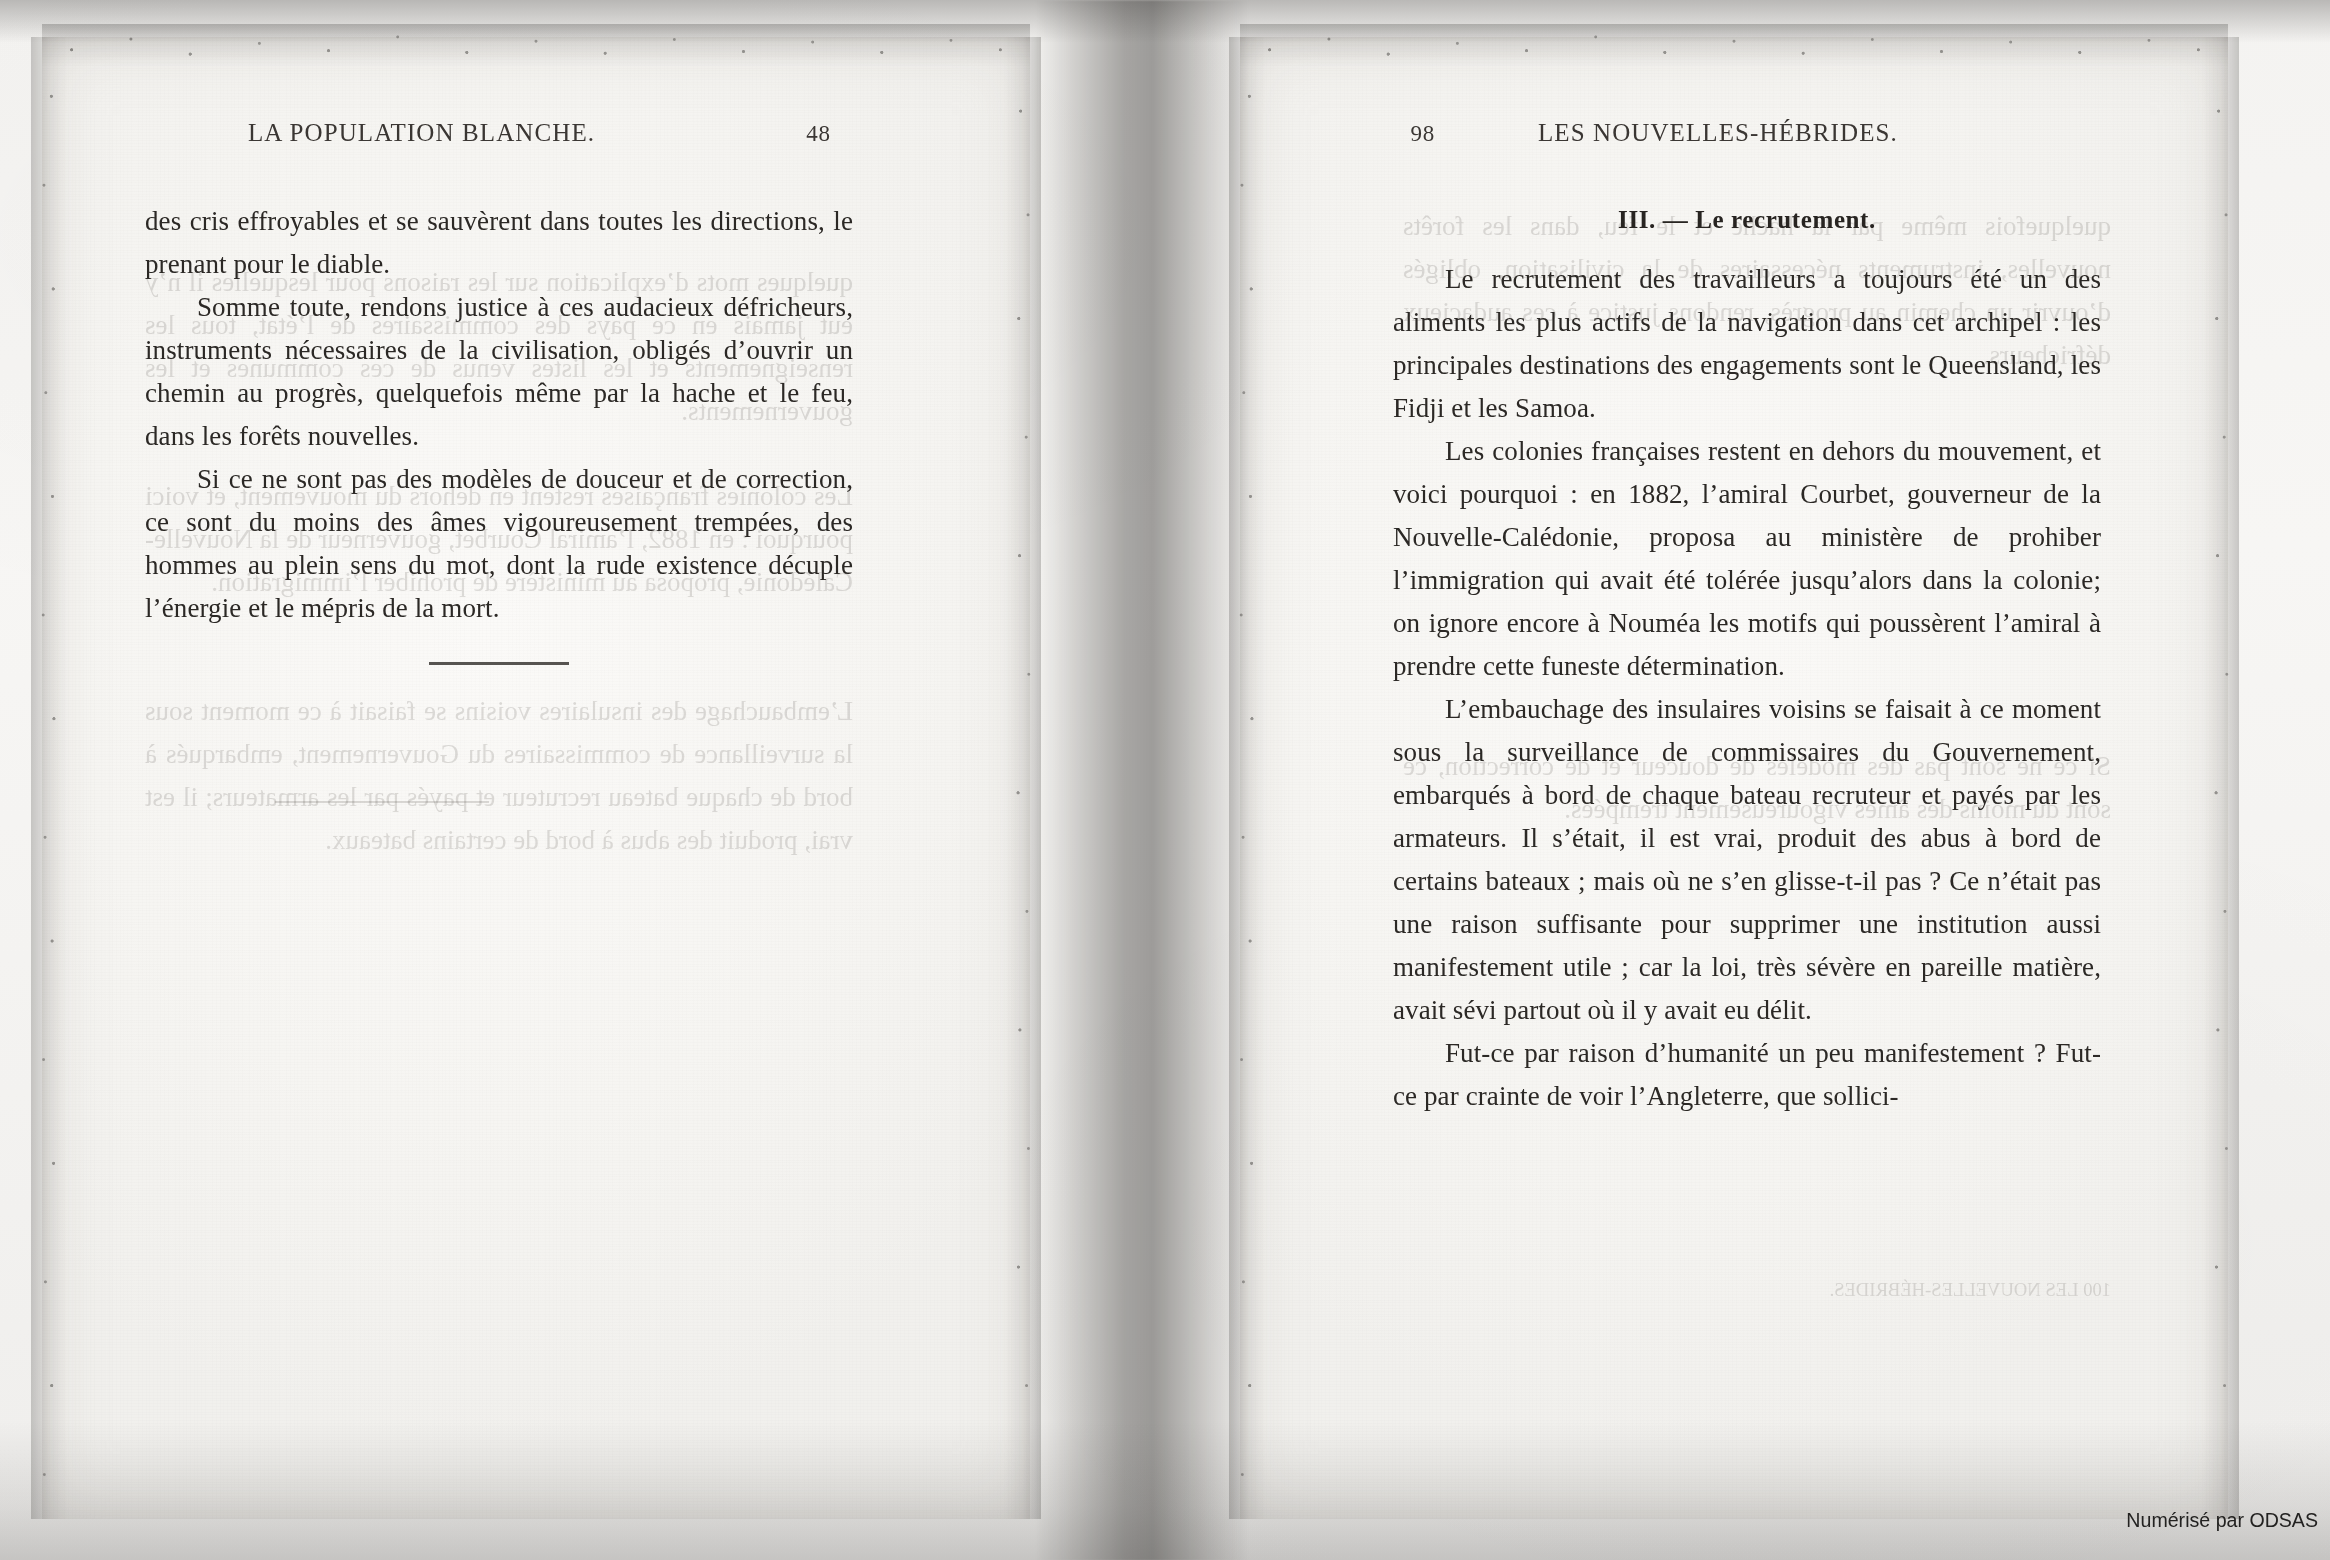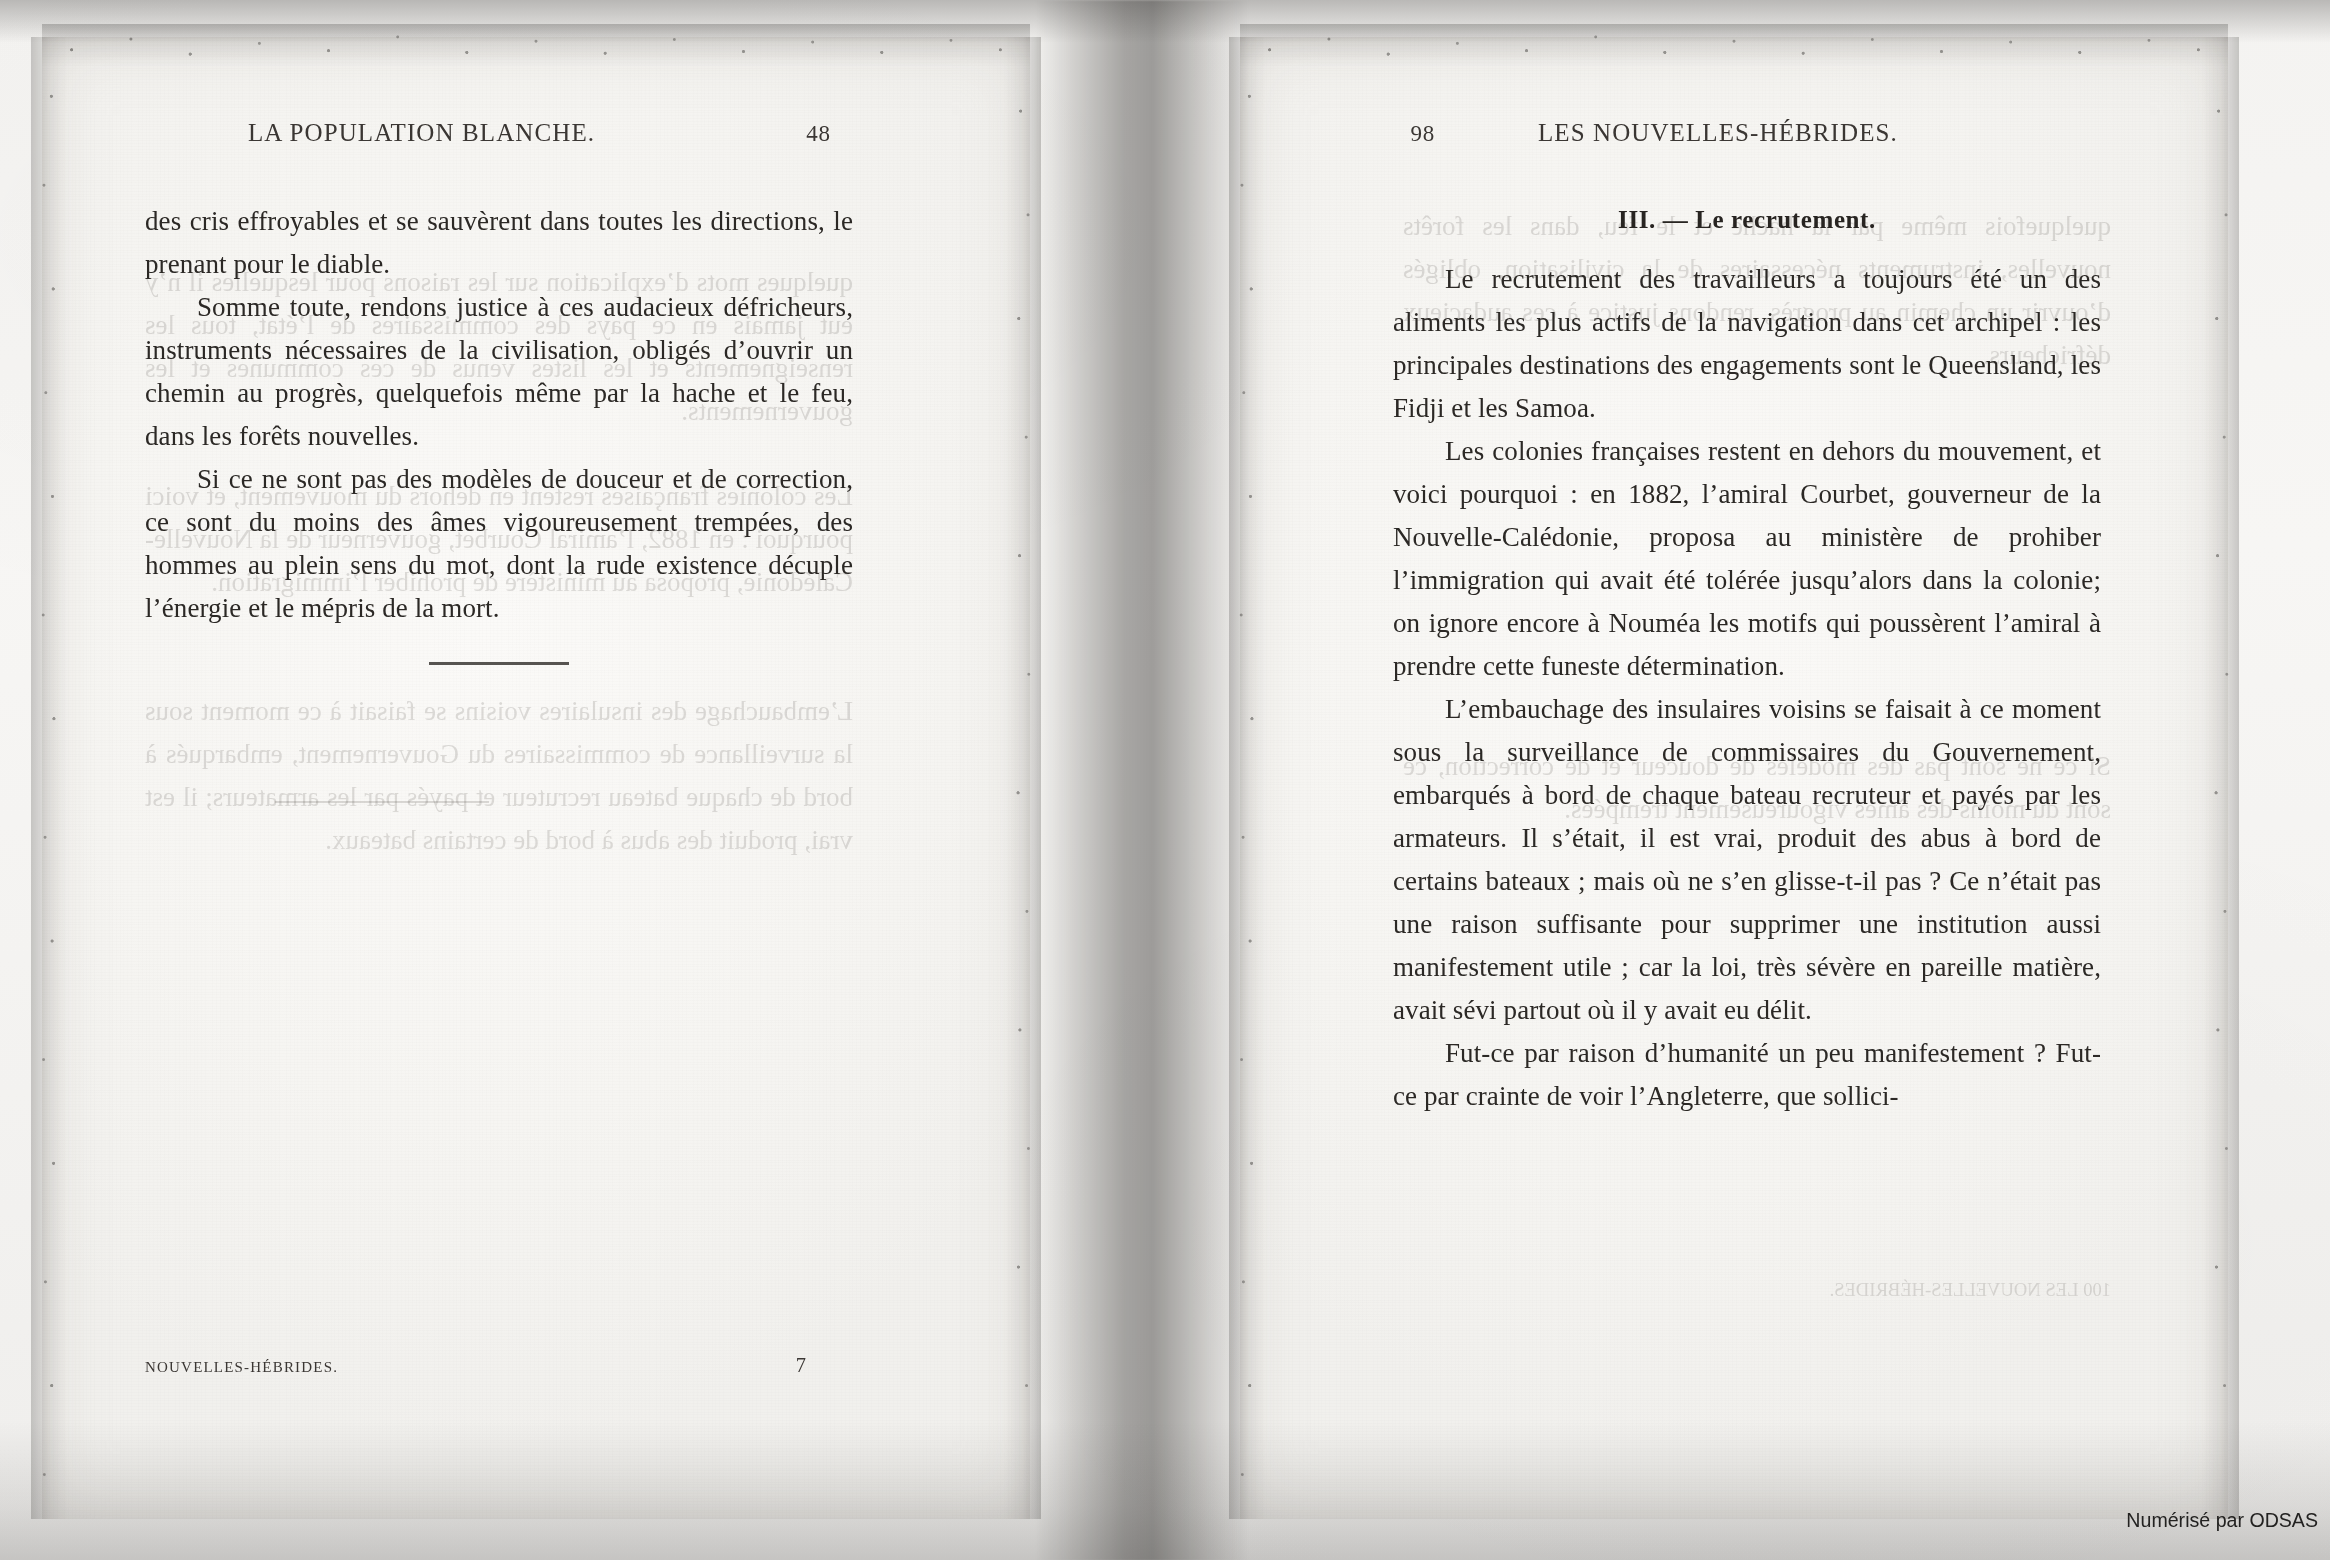--- a/index.html
+++ b/index.html
@@ -289,24 +289,20 @@
       <span class="folio">48</span>
     </div>
 
     <div class="textblock">
       <p class="para noindent">des cris effroyables et se sauvèrent dans toutes les directions, le prenant pour le diable.</p>
       <p class="para">Somme toute, rendons justice à ces audacieux défricheurs, instruments nécessaires de la civilisation, obligés d’ouvrir un chemin au progrès, quelquefois même par la hache et le feu, dans les forêts nouvelles.</p>
       <p class="para">Si ce ne sont pas des modèles de douceur et de correction, ce sont du moins des âmes vigoureusement trempées, des hommes au plein sens du mot, dont la rude existence décuple l’énergie et le mépris de la mort.</p>
       <div class="rule"></div>
     </div>
 
-    <div class="footline">
-      <span class="sig">NOUVELLES-HÉBRIDES.</span>
-      <span class="num">7</span>
-    </div>
 
     <div class="grain"></div>
   </div>
 
   <div class="page right">
     <div class="paper"></div>
     <div class="edge edge-top"></div>
     <div class="edge edge-left"></div>
     <div class="edge edge-right"></div>
 

